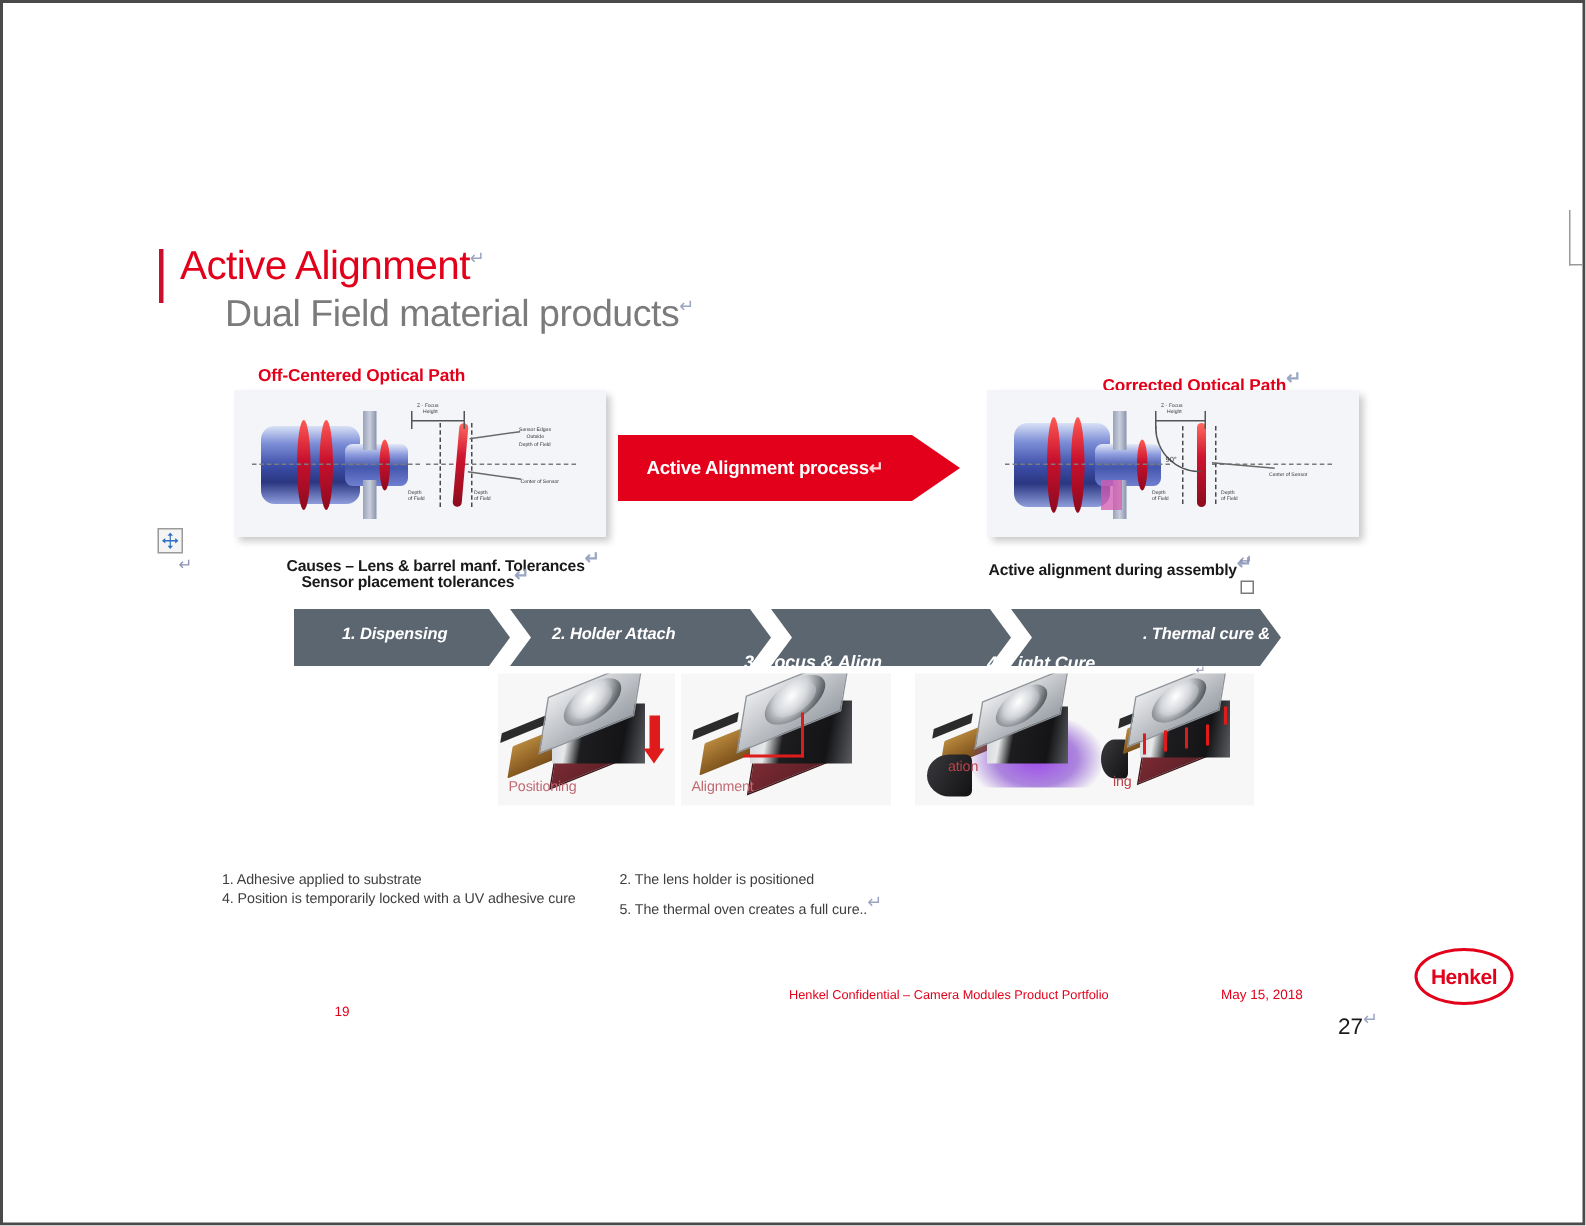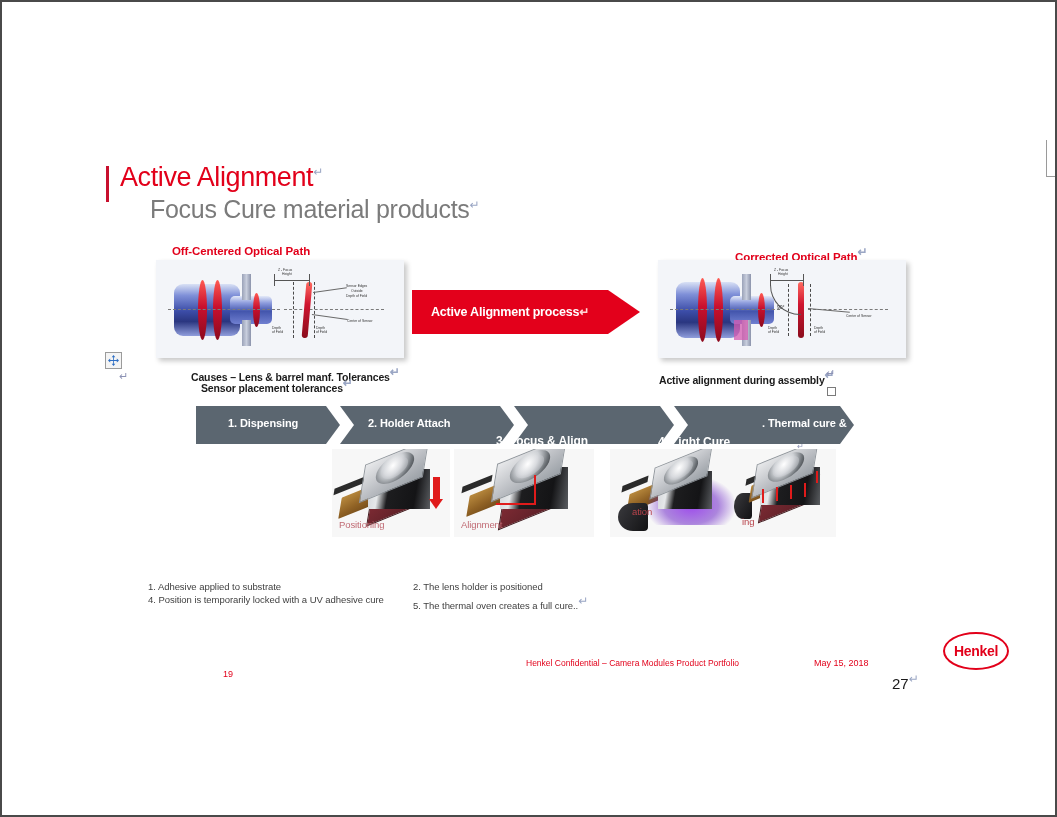--- a/index.html
+++ b/index.html
@@ -79,21 +79,21 @@
     border-left:32px solid #e3001b;
   }
   #red-arrow .label{
     position:absolute;left:0;top:0;width:196px;height:44px;
     display:flex;align-items:center;justify-content:center;
     color:#ffffff;font-size:12.5px;font-weight:bold;letter-spacing:-0.2px;
     white-space:nowrap;
   }
 
   
-  #chevrons{position:absolute;left:194px;top:404px;width:658px;height:46px;}
+  #chevrons{position:absolute;left:194px;top:404px;width:658px;height:46px;font-style:italic;}
   .chev{
     position:absolute;top:0;height:38px;
     background:#5b6670;
     color:#ffffff;
   }
   .chev .notch{
     position:absolute;right:-14px;top:0;width:0;height:0;
     border-top:19px solid transparent;border-bottom:19px solid transparent;
     border-left:14px solid #5b6670;z-index:2;
   }
@@ -195,21 +195,21 @@
 </head>
 <body>
 
 <div id="page">
 
   <div class="corner-bracket"></div>
 
   <div class="title-wrap">
     <div class="title-bar"></div>
     <div class="title-main"><span>Active Alignment</span><span class="pilcrow">↵</span></div>
-    <div class="title-sub"><span>Focus Cure material products</span><span class="pilcrow">↵</span></div>
+    <div class="title-sub"><span>Dual Field material products</span><span class="pilcrow">↵</span></div>
   </div>
 
   <div class="panel-title" id="left-panel-title">Off-Centered Optical Path</div>
 
   <div class="optic-box" id="left-optic">
 
     <div class="barrel" style="left:18px;top:24px;width:66px;height:52px;"></div>
     <div class="barrel2" style="left:74px;top:36px;width:42px;height:28px;"></div>
     <div class="lens-red" style="left:42px;top:20px;width:9px;height:60px;"></div>
     <div class="lens-red" style="left:57px;top:20px;width:9px;height:60px;"></div>

